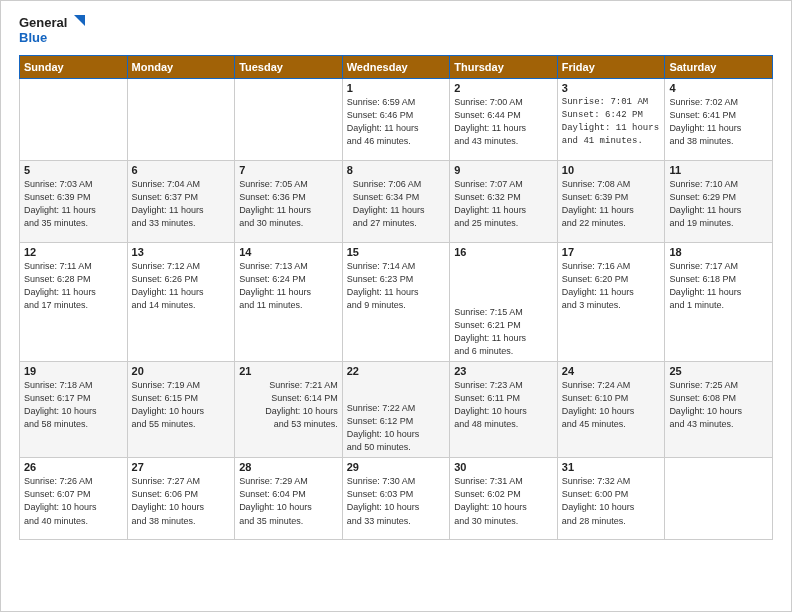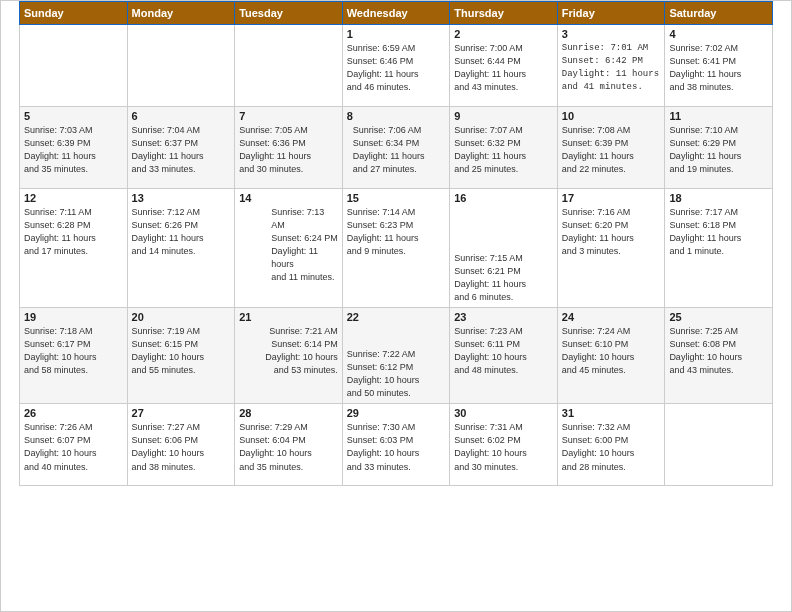--- a/index.html
+++ b/index.html
@@ -77,20 +77,33 @@
       color: #333;
     }
     .empty-cell {
       background: #fff !important;
     }
   </style>
 </head>
 <body>
 
 <div class="page">
+  <div class="header">
+    <div class="logo">
+<svg width="70" height="38" viewBox="0 0 70 38">
+  <text x="0" y="16" font-size="13" font-weight="bold" font-family="Arial" fill="#222">General</text>
+  <text x="0" y="31" font-size="13" font-weight="bold" font-family="Arial" fill="#1565c0">Blue</text>
+  <polygon points="55,4 66,4 66,15" fill="#1565c0"></polygon>
+</svg>
+      </div>
+    <div class="title-block">
+      <div class="month-title"></div>
+      <div class="subtitle"></div>
+    </div>
+  </div>
 
   <table class="calendar-table">
     <thead>
       <tr id="header-row">
           <th>Sunday</th>
           <th>Monday</th>
           <th>Tuesday</th>
           <th>Wednesday</th>
           <th>Thursday</th>
           <th>Friday</th>
@@ -192,21 +205,21 @@
           </td>
           <td>
             <div class="day-number">13</div>
             <div class="day-info" style="white-space: pre-line;">Sunrise: 7:12 AM
 Sunset: 6:26 PM
 Daylight: 11 hours
 and 14 minutes.</div>
           </td>
           <td>
             <div class="day-number">14</div>
-            <div class="day-info" style="white-space: pre-line; margin-left: 32px;">Sunrise: 7:13 AM
+            <div class="day-info" style="white-space: pre-line;">Sunrise: 7:13 AM
 Sunset: 6:24 PM
 Daylight: 11 hours
 and 11 minutes.</div>
           </td>
           <td>
             <div class="day-number">15</div>
             <div class="day-info" style="white-space: pre-line;">Sunrise: 7:14 AM
 Sunset: 6:23 PM
 Daylight: 11 hours
 and 9 minutes.</div>

